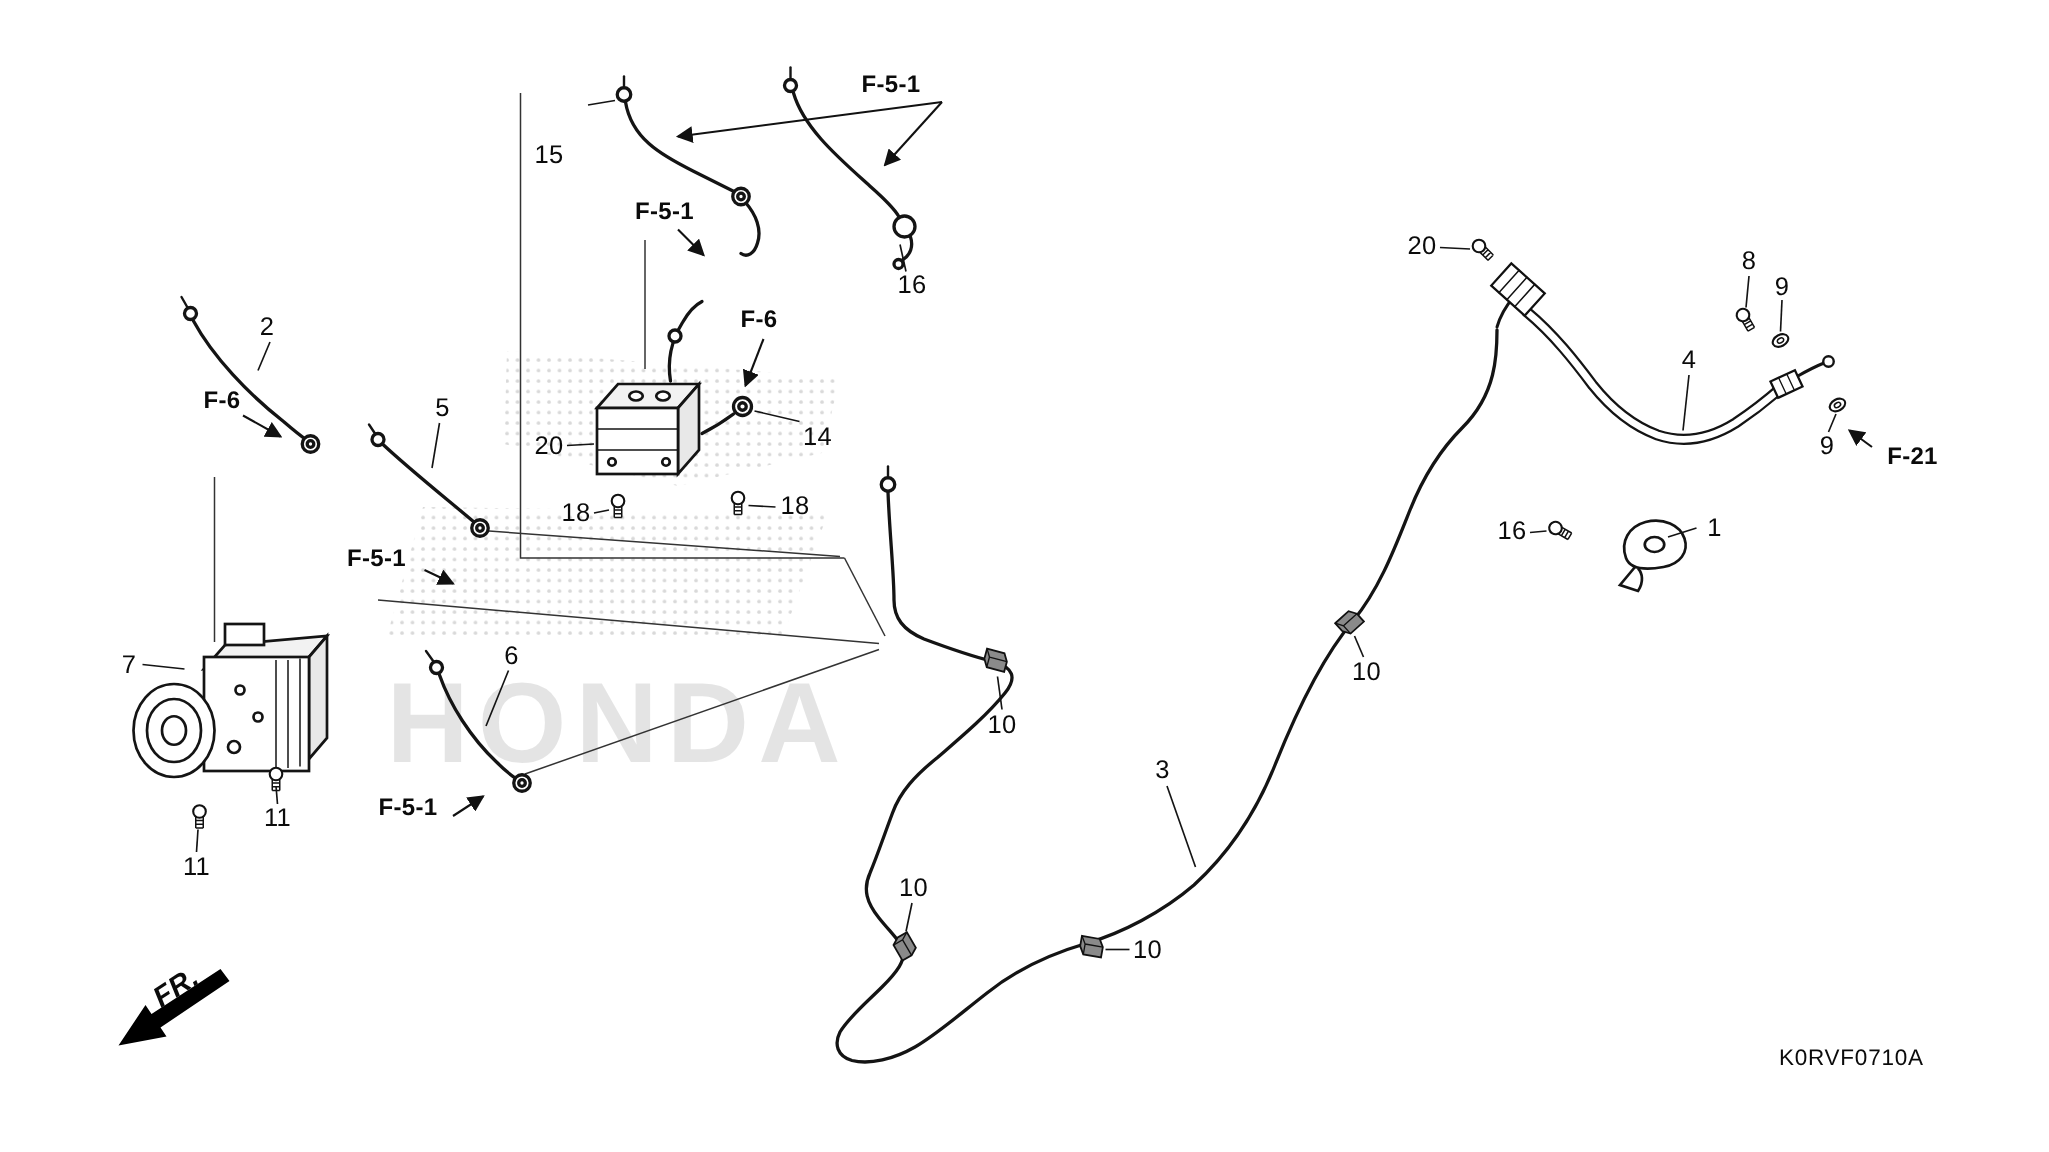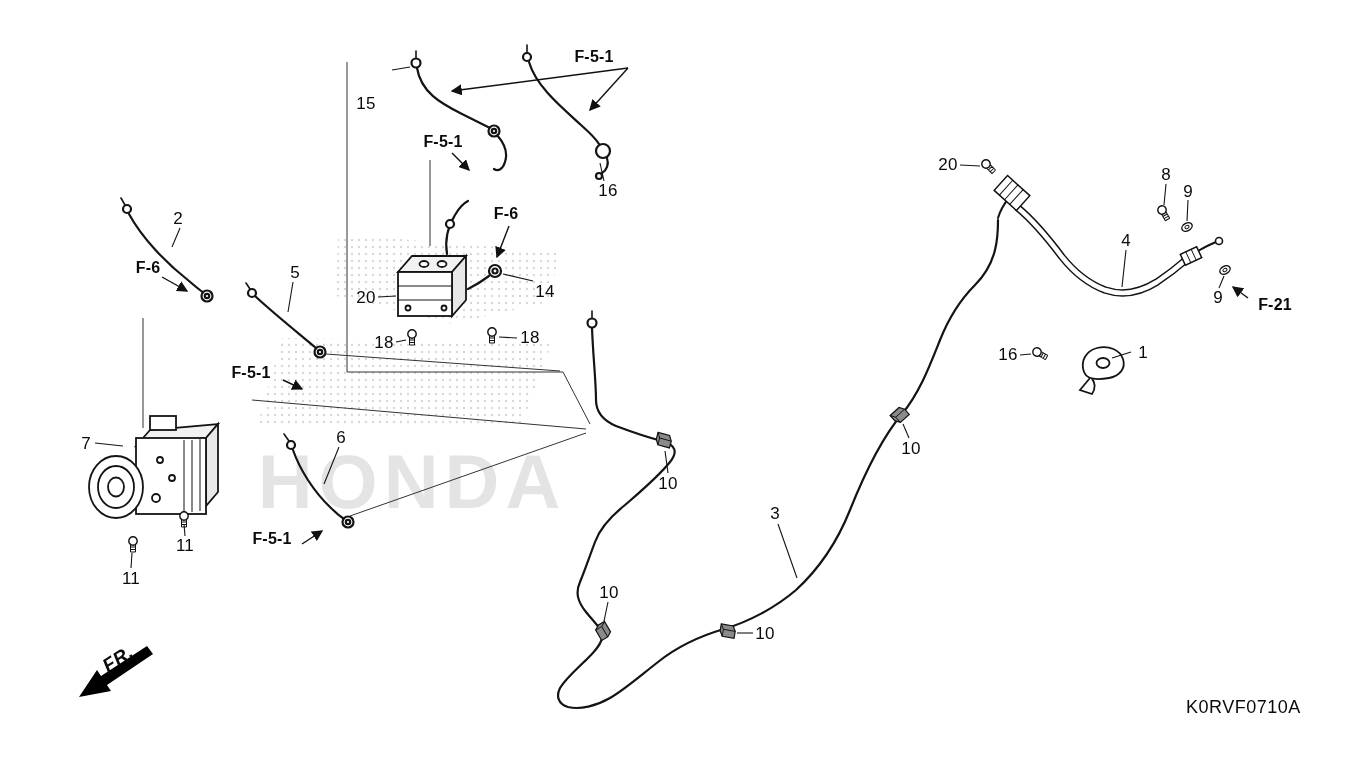--- a/index.html
+++ b/index.html
@@ -10,21 +10,21 @@
   .stage svg{position:absolute;left:0;top:0;}
   .callout{
     position:absolute;transform:translate(-50%,-50%);
     font-size:17px;line-height:1;white-space:nowrap;color:#0b0b0b;letter-spacing:.2px;
   }
   .callout.ref{font-weight:700;font-size:16px;}
   .fr-label{
     position:absolute;left:118px;top:659px;transform:translate(-50%,-50%) rotate(-33deg);
     font-weight:700;font-style:italic;font-size:19px;letter-spacing:.5px;
   }
-  .code{position:absolute;left:1186px;top:697px;font-size:18px;letter-spacing:.5px;}
+  .code{position:absolute;left:1186px;top:697px;font-size:15px;letter-spacing:.5px;}
 </style>
 </head>
 <body>
 
 <div class="stage">
 
 <svg width="1366" height="768" viewBox="0 0 1366 768" xmlns="http://www.w3.org/2000/svg">
   <defs>
     <marker id="ah" viewBox="0 0 8 8" refX="7" refY="4" markerWidth="8" markerHeight="8" orient="auto">
       <path d="M0,0 L8,4 L0,8 Z" fill="#111"></path>

